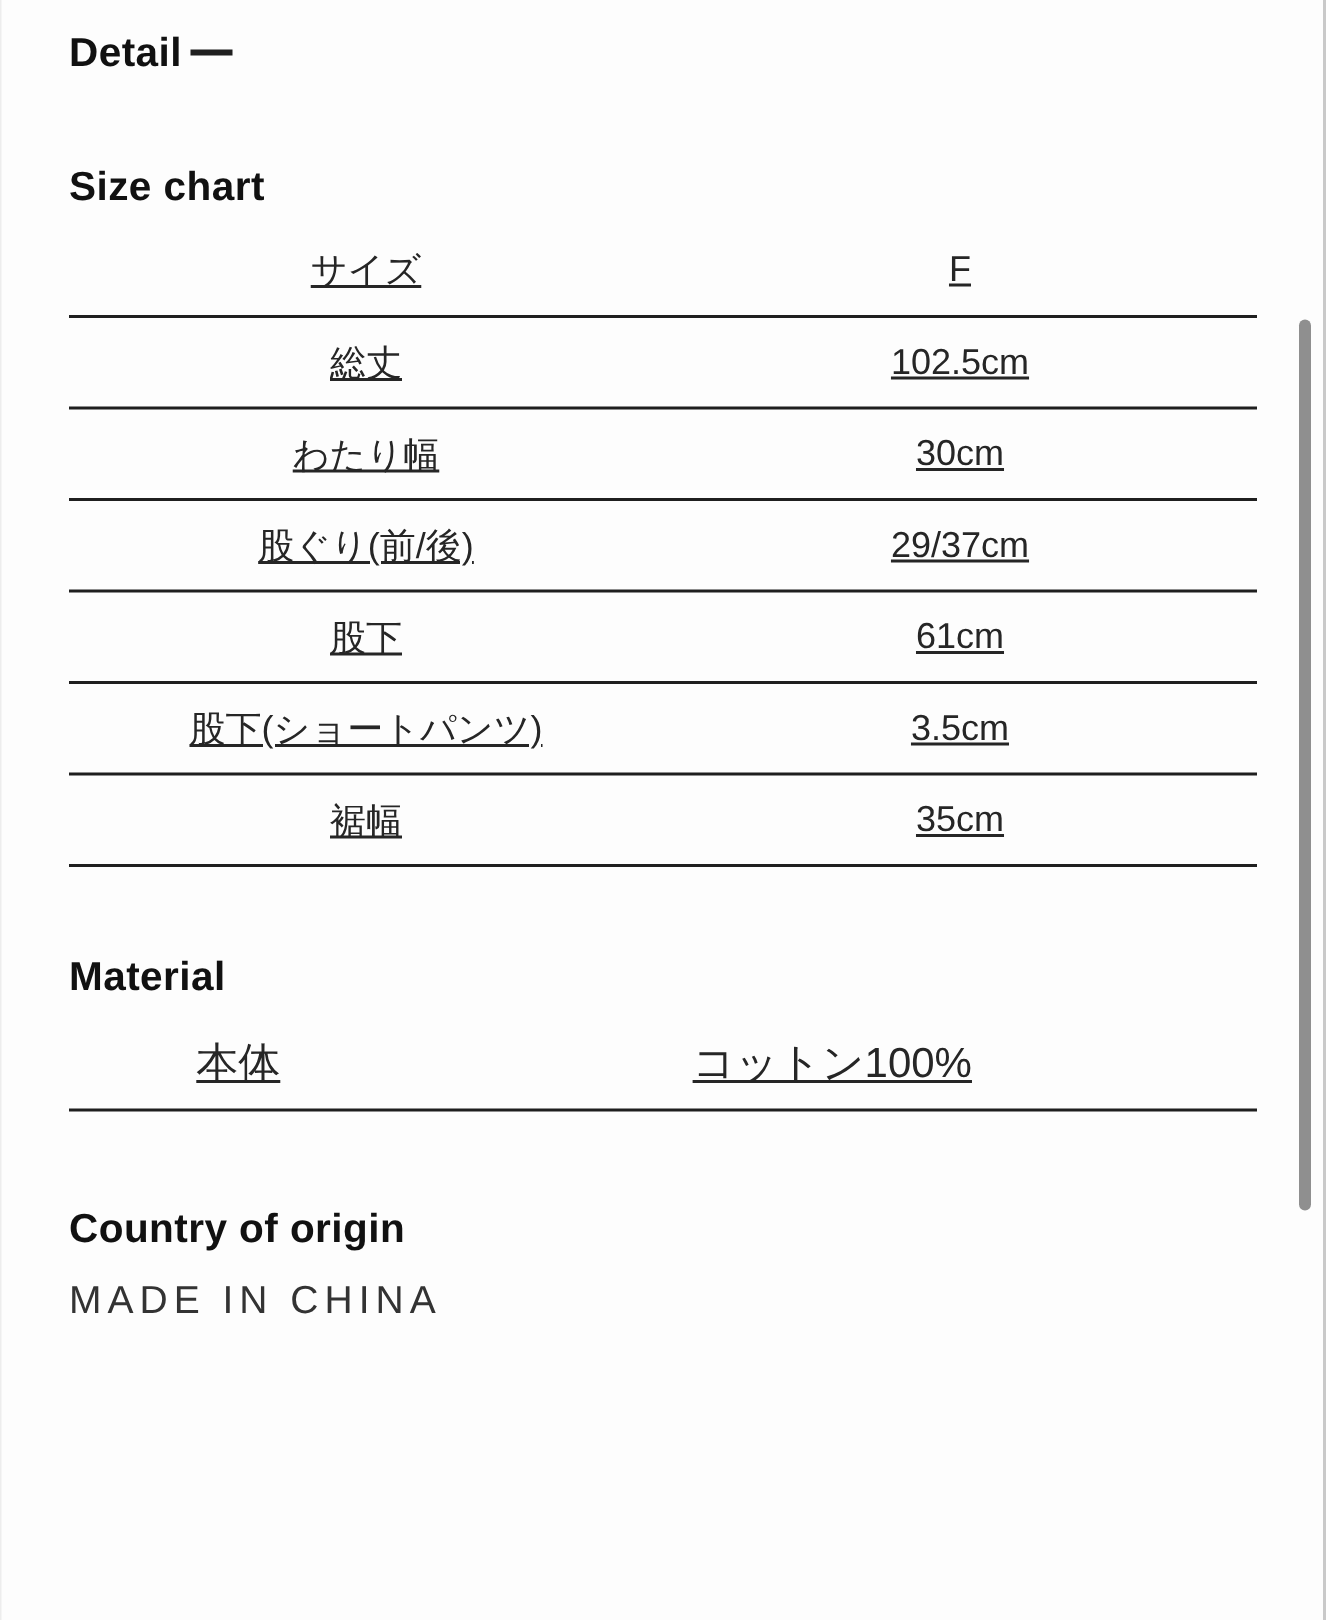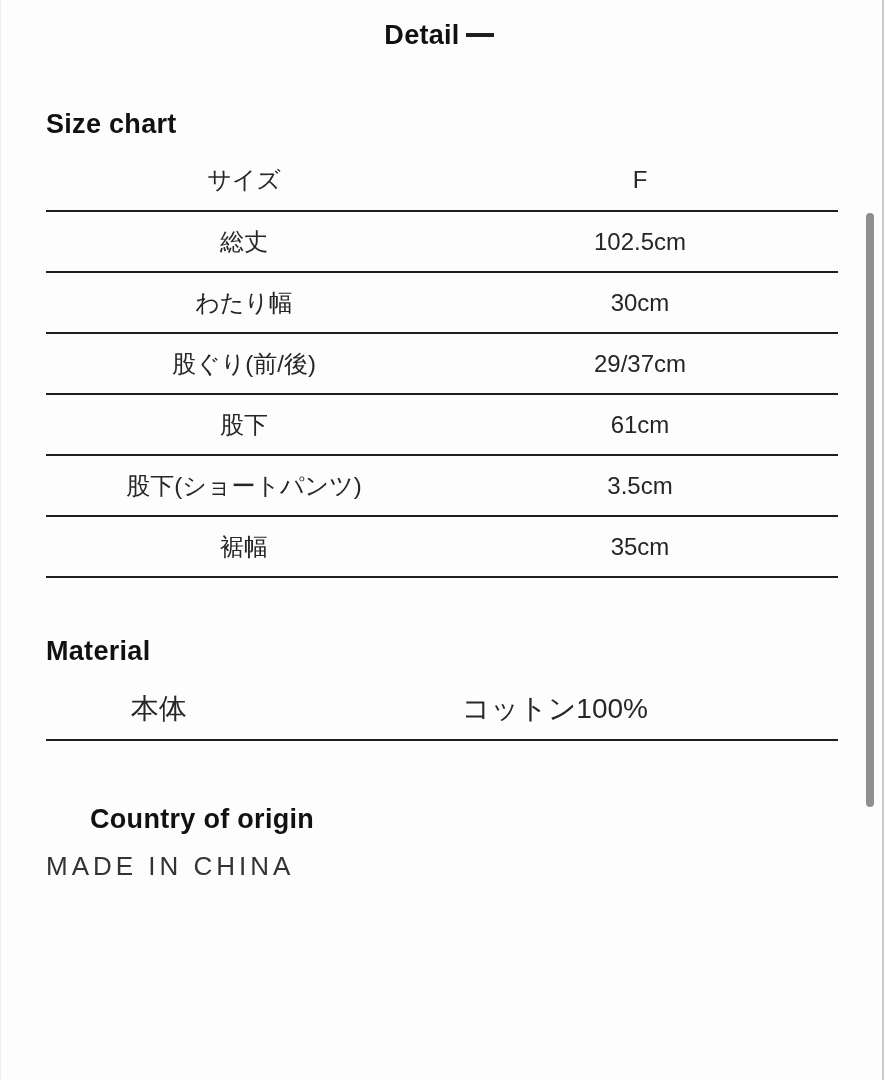--- a/index.html
+++ b/index.html
@@ -20,52 +20,52 @@
     position:relative;
   }
   .page{
     width:884px;height:1080px;
     padding:0 44px 0 45px;
     border-right:2px solid var(--page-edge);
     border-left:1px solid #ededed;
     position:relative;
   }
   .accordion-header{
-    display:flex;align-items:center;justify-content:center;
+    display:flex;align-items:center;justify-content:flex-start;
     padding-top:16px;
   }
   h2.section-title{
     font-size:27px;line-height:34px;
     font-weight:700;color:var(--heading);
     letter-spacing:0.3px;
   }
   .collapse-btn{
     width:40px;height:38px;border:none;background:transparent;
     display:flex;align-items:center;justify-content:center;cursor:pointer;
   }
   .minus-bar{display:block;width:28px;height:4px;background:var(--rule);}
   .sizechart-title{margin-top:53px;}
-  table{border-collapse:collapse;width:100%;table-layout:fixed;}
+  table{border-collapse:collapse;width:100%;table-layout:fixed;text-decoration:underline;}
   .size-table{margin-top:9px;}
   .size-table td{
     height:61px;border-bottom:2px solid var(--rule);
     text-align:center;vertical-align:middle;
     font-size:24px;color:var(--text);
   }
   .size-table td{width:50%;}
   .material-title{margin-top:56px;}
   .material-table{margin-top:11px;}
   .material-table td{
     height:61px;border-bottom:2px solid var(--rule);
     text-align:center;vertical-align:middle;
     font-size:28px;color:var(--text);
   }
   .material-table td.col-label{width:28.5%;}
   .material-table td.col-value{width:71.5%;}
-  .origin-title{margin-top:61px;margin-left:44px;}
+  .origin-title{margin-top:61px;}
   .origin-value{
     margin-top:14px;
     font-size:26px;line-height:32px;font-weight:400;
     letter-spacing:4px;color:#333333;
   }
   .scrollbar-thumb{
     position:absolute;right:8px;top:213px;
     width:8px;height:594px;border-radius:4px;
     background:var(--scrollbar-thumb);
   }

